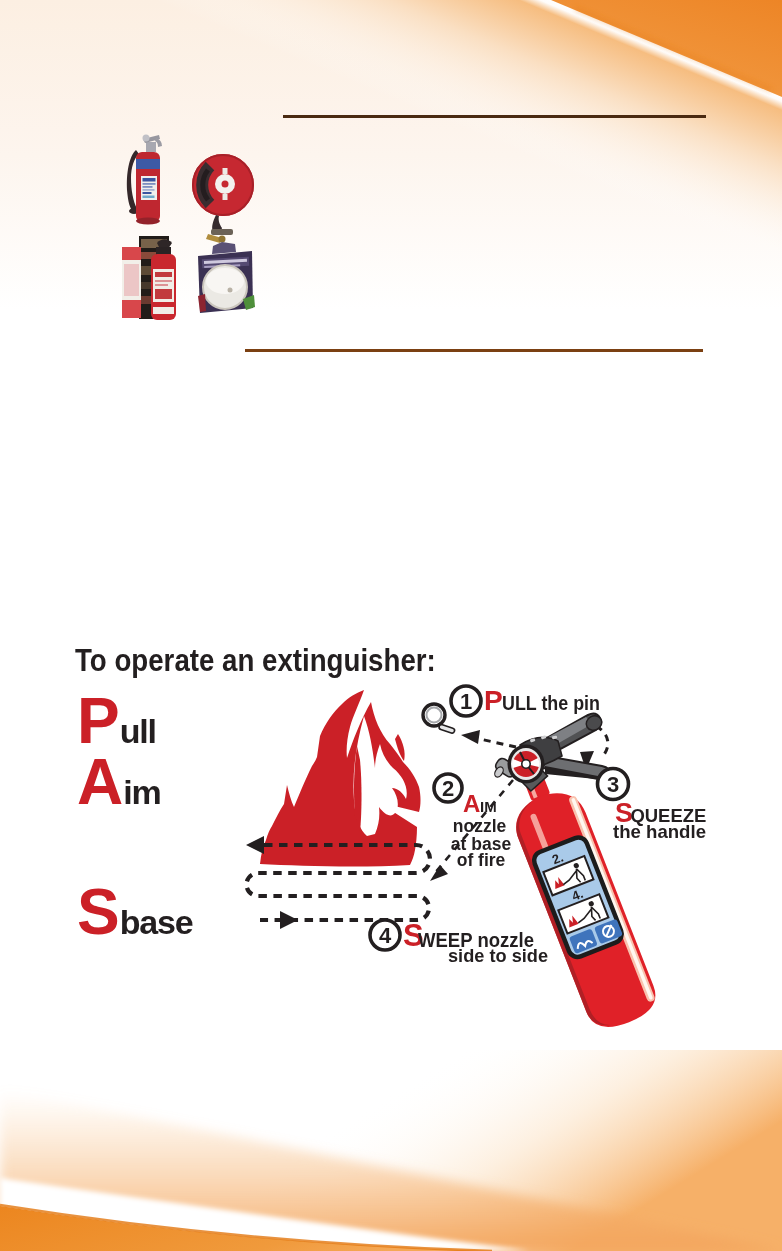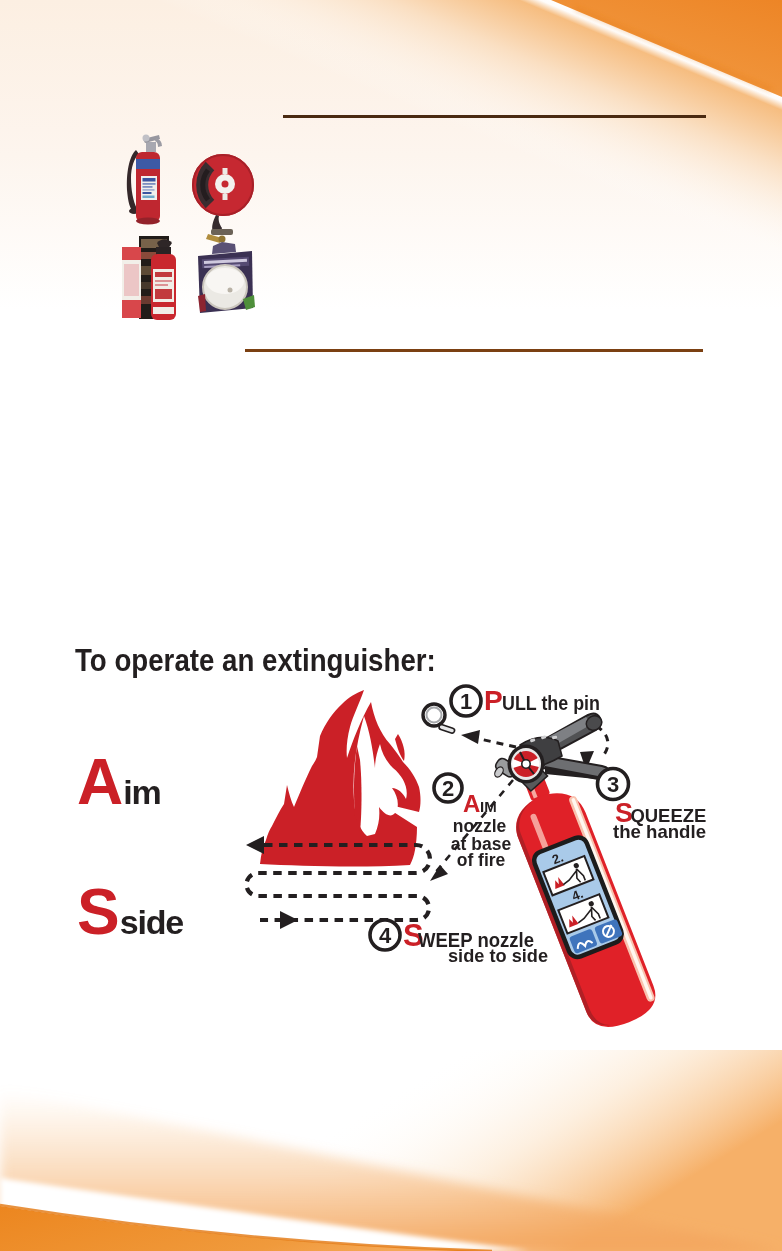--- a/index.html
+++ b/index.html
@@ -146,22 +146,23 @@
     <path d="M88,166 L95,164 L96,181 L90,182 Z" fill="#8c2430"></path>
   </g>
 </svg>
 
 <div class="abs" style="left:283px;top:115px;width:423px;height:3px;background:#4a2a11"></div>
 <div class="abs" style="left:245px;top:349px;width:458px;height:3px;background:#7b4012"></div>
 
 <div class="abs" style="left:75px;top:643px;font-size:31px;font-weight:bold;color:#231f20;transform:scaleX(0.8925);transform-origin:0 0;white-space:nowrap;">To operate an extinguisher:</div>
 
 <div class="abs" style="left:77px;top:0px;width:260px;height:1000px;font-weight:bold;">
+  <div class="abs pr" style="left:0;top:689px"><span class="bigL">P</span><span class="smL">ull</span></div>
   <div class="abs pr" style="left:0;top:750px"><span class="bigL">A</span><span class="smL">im</span></div>
-  <div class="abs pr" style="left:0;top:880px"><span class="bigL">S</span><span class="smL">side</span></div>
+  <div class="abs pr" style="left:0;top:880px"><span class="bigL">S</span><span class="smL">base</span></div>
 </div>
 
 <svg class="abs" style="left:240px;top:660px" width="542" height="400" viewBox="0 0 542 400">
   <g id="flame">
     <path d="M20,204 C21,194 23,186 26,180 C28,173 30,169 32,166 C36,158 40,150 44,144
              L47,125 C49,133 51,141 54,147 C59,135 65,120 72,106
              C74,103 76,100 77,97 L80,76 C85,64 93,52 102,44 C109,37 116,33 124,30
              C119,44 113,56 110,67 C107,78 106,90 107,98 C113,80 121,59 131,42
              C134,58 140,73 150,84 C155,90 160,97 163,102 C170,109 176,118 179,127
              C181,136 181,145 179,152 L138,142 L177,167 C177,176 176,184 175,190

